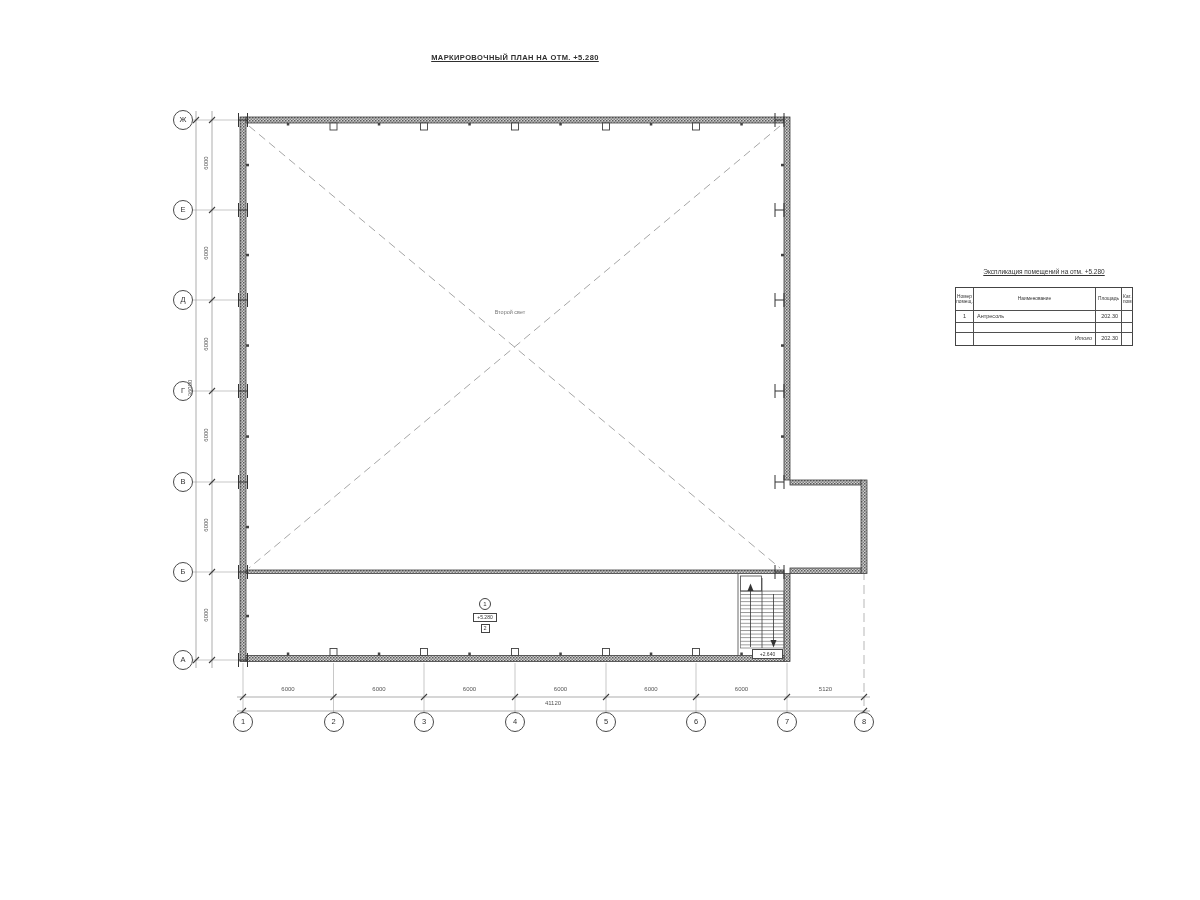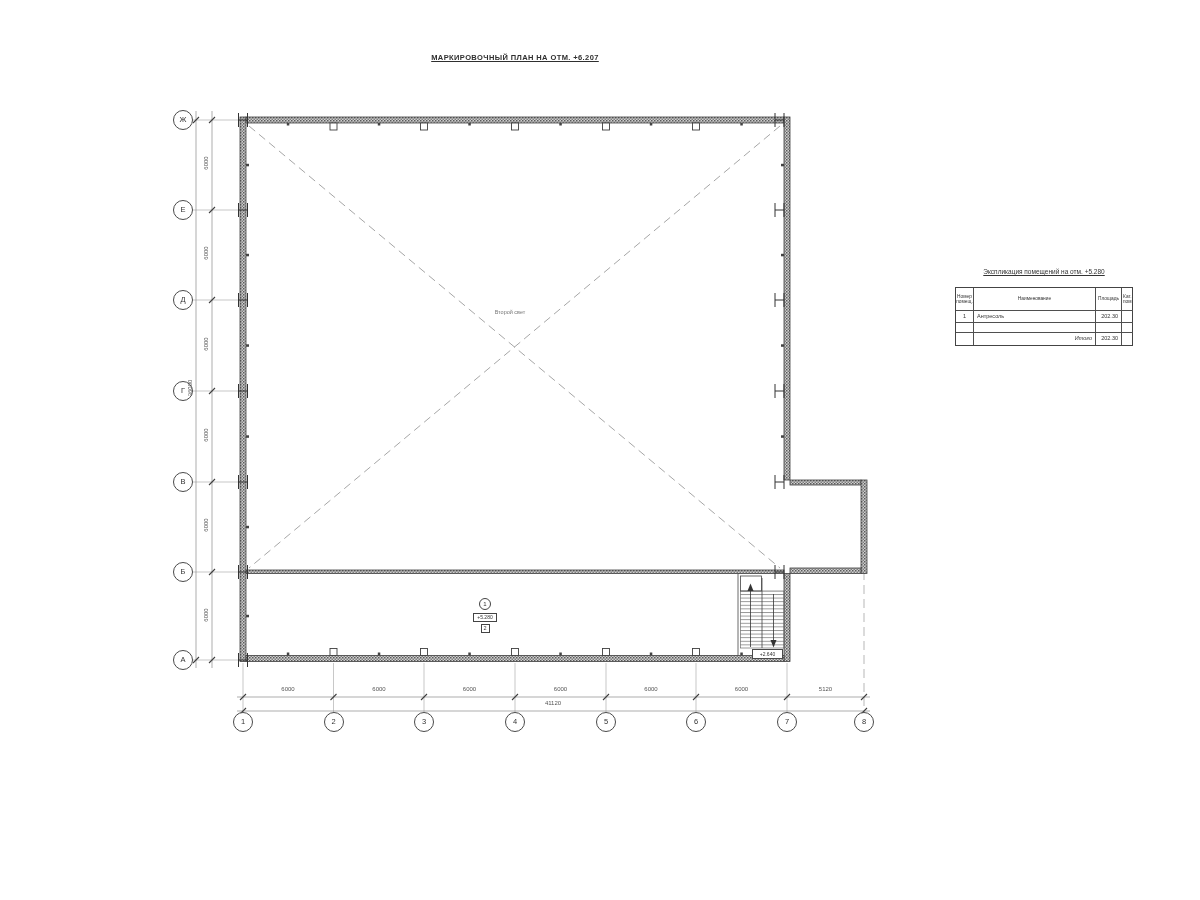--- a/index.html
+++ b/index.html
@@ -167,21 +167,21 @@
       <rect x="740.5" y="576" width="21" height="15"></rect>
       <rect x="740.5" y="591" width="43.5" height="57" fill="url(#treads)" stroke="#555" stroke-width="0.6"></rect>
       <line x1="762" y1="578" x2="762" y2="648"></line>
       <path d="M750.5 647 V586" stroke="#333"></path>
       <polygon points="747.5,591 750.5,583.5 753.5,591" fill="#333" stroke="none"></polygon>
       <path d="M773.5 594 V645" stroke="#333"></path>
       <polygon points="770.5,640 776.5,640 773.5,647.5" fill="#333" stroke="none"></polygon>
     </g>
   </svg>
 
-  <div class="abs title" style="left:315px; top:53px; width:400px;">МАРКИРОВОЧНЫЙ ПЛАН НА ОТМ. +6.207</div>
+  <div class="abs title" style="left:315px; top:53px; width:400px;">МАРКИРОВОЧНЫЙ ПЛАН НА ОТМ. +5.280</div>
 
   <div class="axis-circle" style="left:173px; top:110px;">Ж</div>
   <div class="axis-circle" style="left:173px; top:200px;">Е</div>
   <div class="axis-circle" style="left:173px; top:290px;">Д</div>
   <div class="axis-circle" style="left:173px; top:381px;">Г</div>
   <div class="axis-circle" style="left:173px; top:472px;">В</div>
   <div class="axis-circle" style="left:173px; top:562px;">Б</div>
   <div class="axis-circle" style="left:173px; top:650px;">А</div>
 
   <div class="axis-circle" style="left:233px; top:712px;">1</div>

